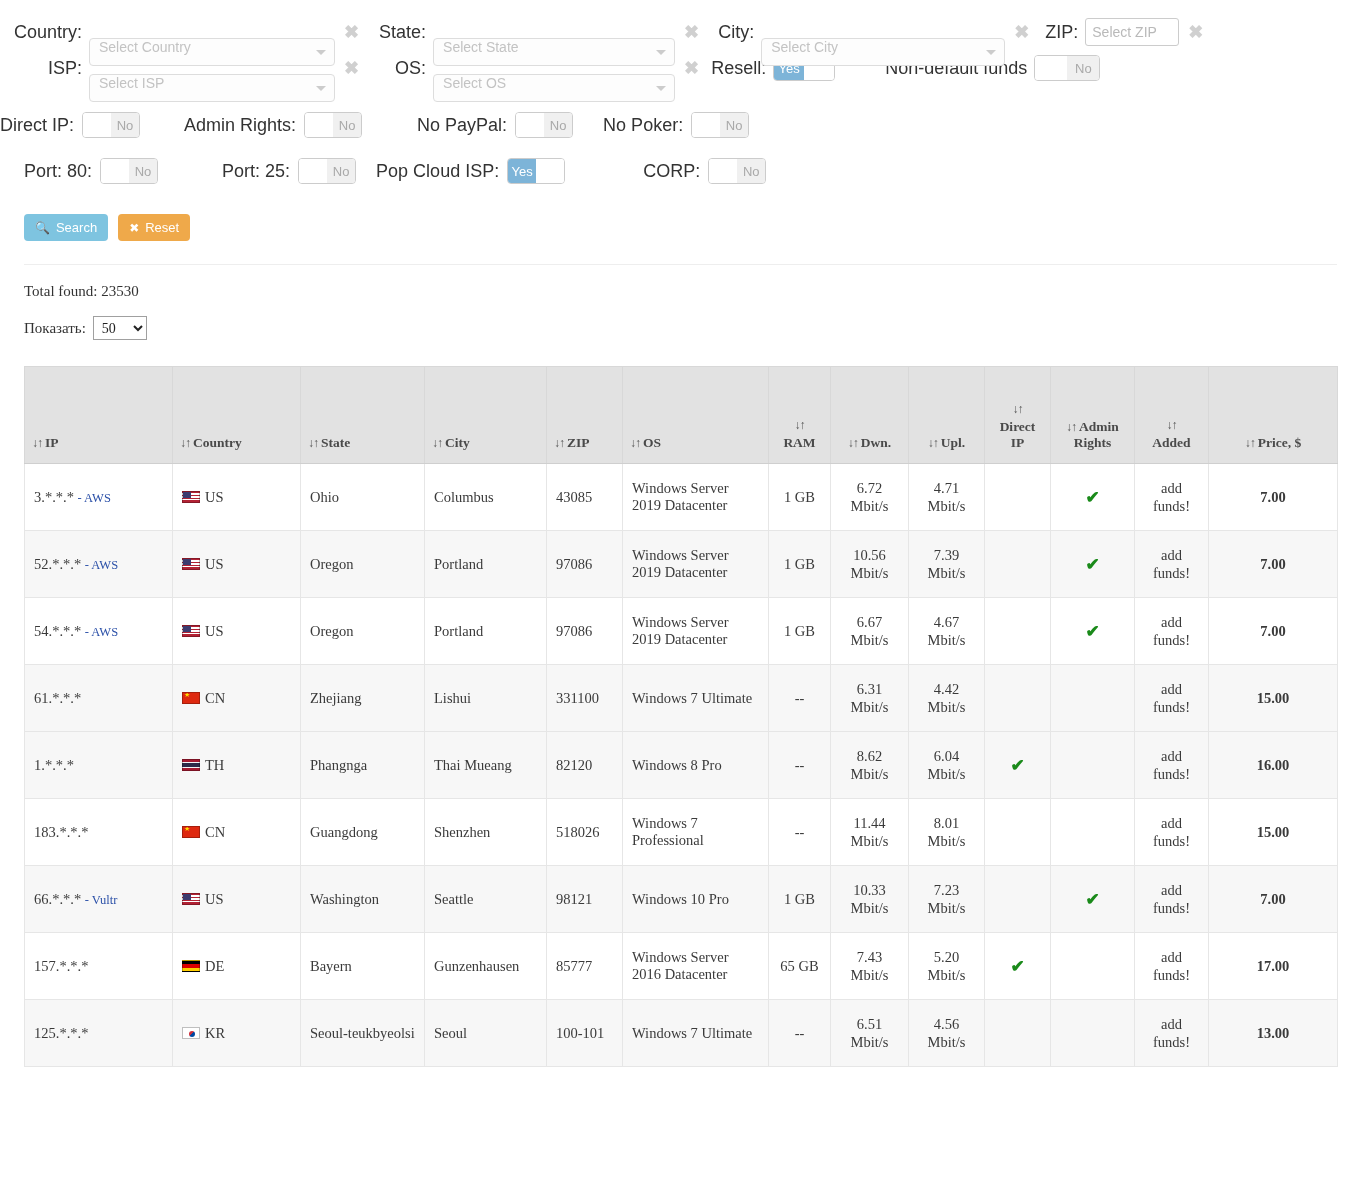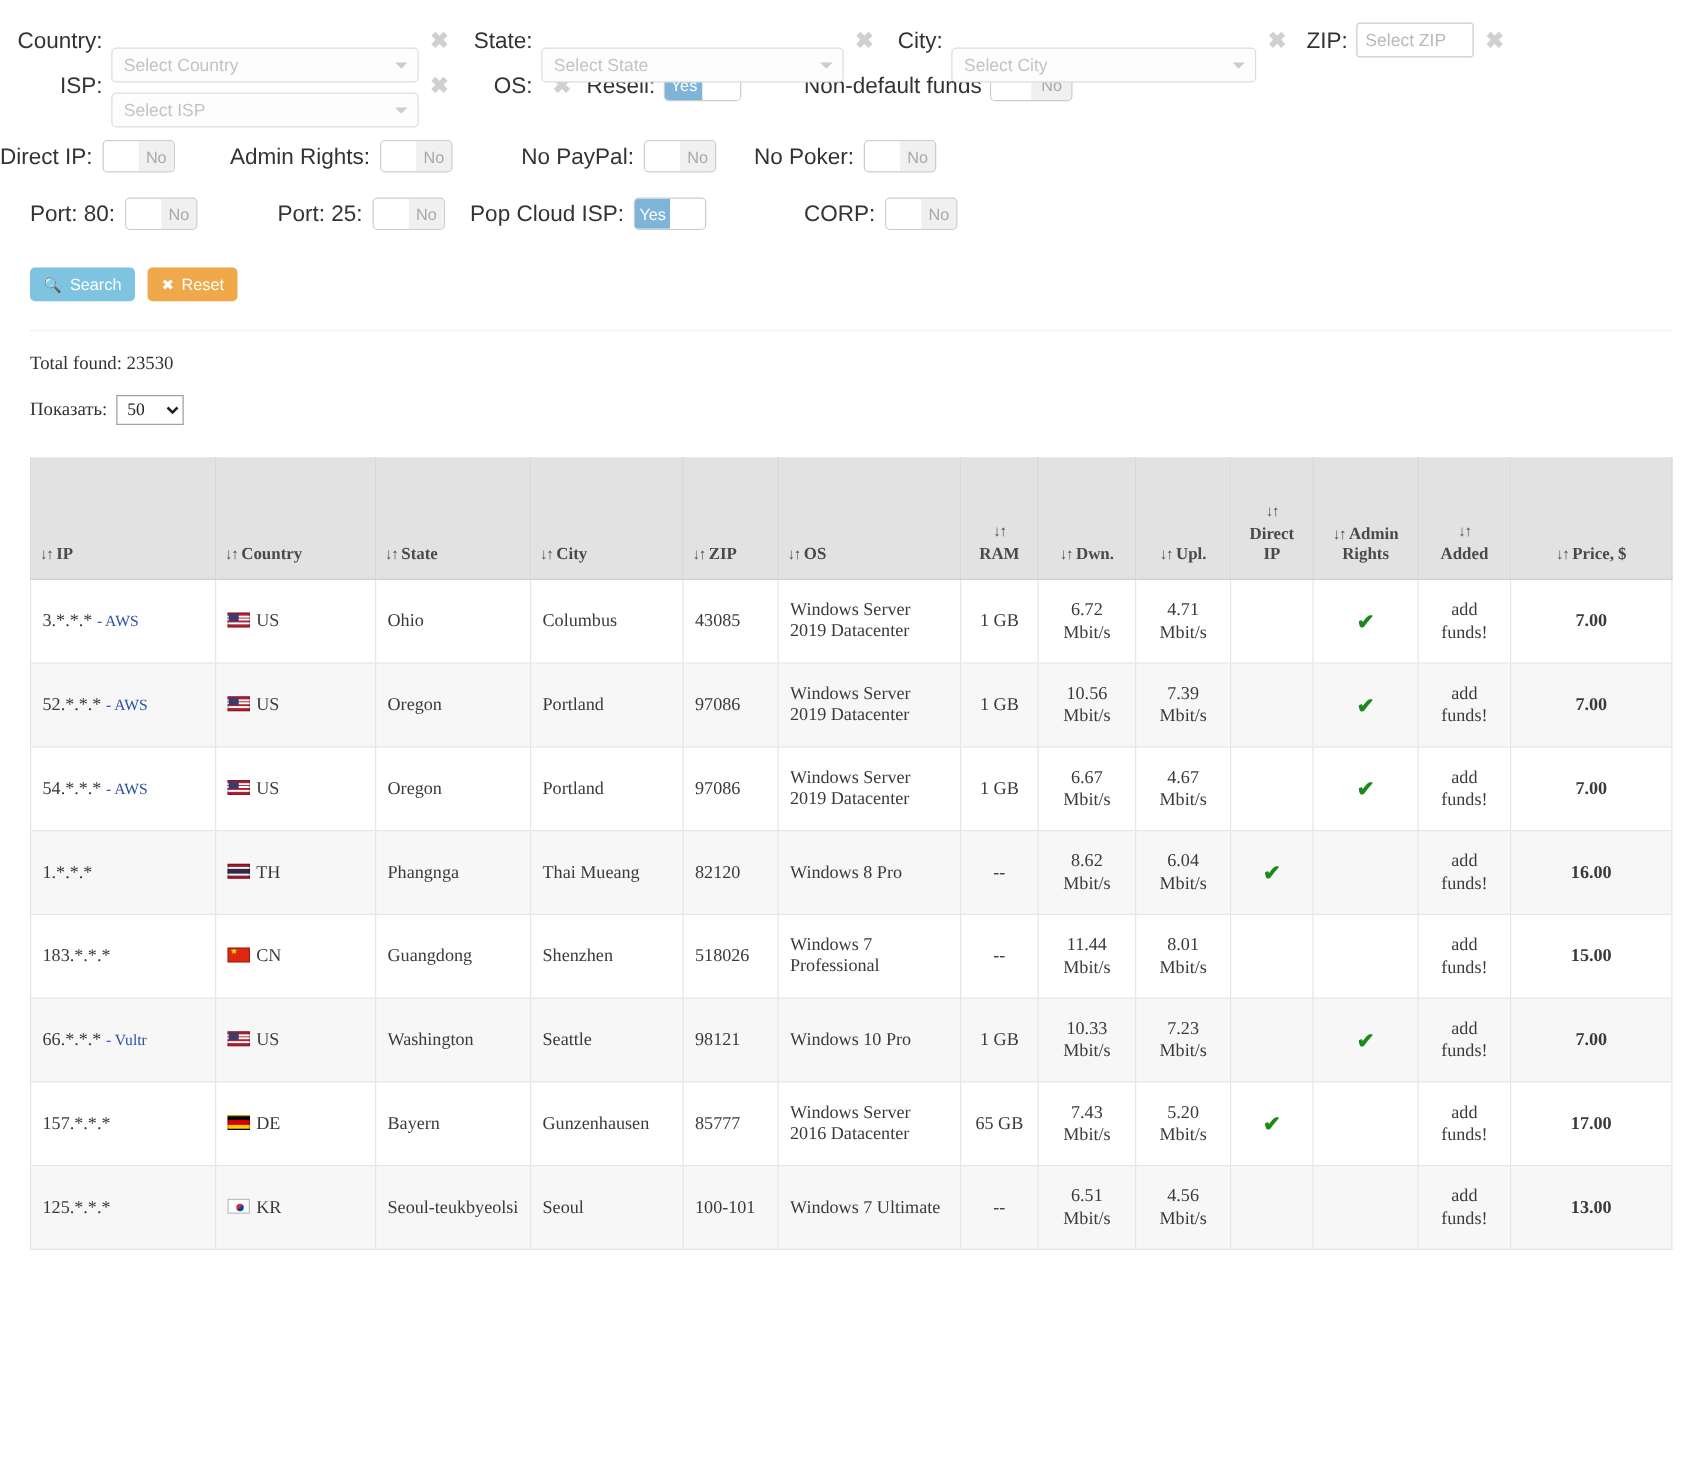--- a/index.html
+++ b/index.html
@@ -31,21 +31,21 @@
     padding-right: 7px;
   }
   .select2 {
     position: relative;
     box-sizing: border-box;
     height: 28px;
     border: 1px solid #dddddd;
     border-radius: 4px;
     background: #fdfdfd;
     display: flex;
-    align-items: center;
+    align-items: flex-start;
     padding: 0 22px 0 9px;
     margin-top: 40px;
   }
   .select2 .ph {
     font-family: "Liberation Sans", sans-serif;
     font-size: 14px;
     color: #c3c3c3;
     overflow: hidden;
   }
   .select2 .caret {
@@ -303,20 +303,24 @@
         <span class="flabel" style="width:82px">ISP:</span>
         <div class="select2" style="width:246px">
           <span class="ph">Select ISP</span>
           <span class="caret"></span>
         </div>
         <span class="clearx">✖</span>
       </div>
 
       <div class="fgroup">
         <span class="flabel" style="width:60px">OS:</span>
+        <div class="select2" style="width:242px">
+          <span class="ph">Select OS</span>
+          <span class="caret"></span>
+        </div>
         <span class="clearx">✖</span>
       </div>
 
       <div class="fgroup" style="margin-left:5px">
         <span class="flabel" style="width:auto">Resell:</span>
         <span class="switch on" style="width:62px">
           <span class="seg lbl">Yes</span>
           <span class="seg knob"></span>
         </span>
       </div>
@@ -517,20 +521,35 @@
             <td>Windows Server 2019 Datacenter</td>
             <td class="num">1 GB</td>
             <td class="num mb">6.67 Mbit/s</td>
             <td class="num mb">4.67 Mbit/s</td>
             <td class="center"></td>
             <td class="center"><span class="check">✔</span></td>
             <td class="added">add funds!</td>
             <td class="price">7.00</td>
           </tr>
           <tr class="even">
+            <td class="ip">61.*.*.*</td>
+            <td class="ctr"><span class="flag flag-CN"></span><span class="">CN</span></td>
+            <td>Zhejiang</td>
+            <td>Lishui</td>
+            <td>331100</td>
+            <td>Windows 7 Ultimate</td>
+            <td class="num">--</td>
+            <td class="num mb">6.31 Mbit/s</td>
+            <td class="num mb">4.42 Mbit/s</td>
+            <td class="center"></td>
+            <td class="center"></td>
+            <td class="added">add funds!</td>
+            <td class="price">15.00</td>
+          </tr>
+          <tr class="even">
             <td class="ip">1.*.*.*</td>
             <td class="ctr"><span class="flag flag-TH"></span><span class="">TH</span></td>
             <td>Phangnga</td>
             <td>Thai Mueang</td>
             <td>82120</td>
             <td>Windows 8 Pro</td>
             <td class="num">--</td>
             <td class="num mb">8.62 Mbit/s</td>
             <td class="num mb">6.04 Mbit/s</td>
             <td class="center"><span class="check">✔</span></td>

